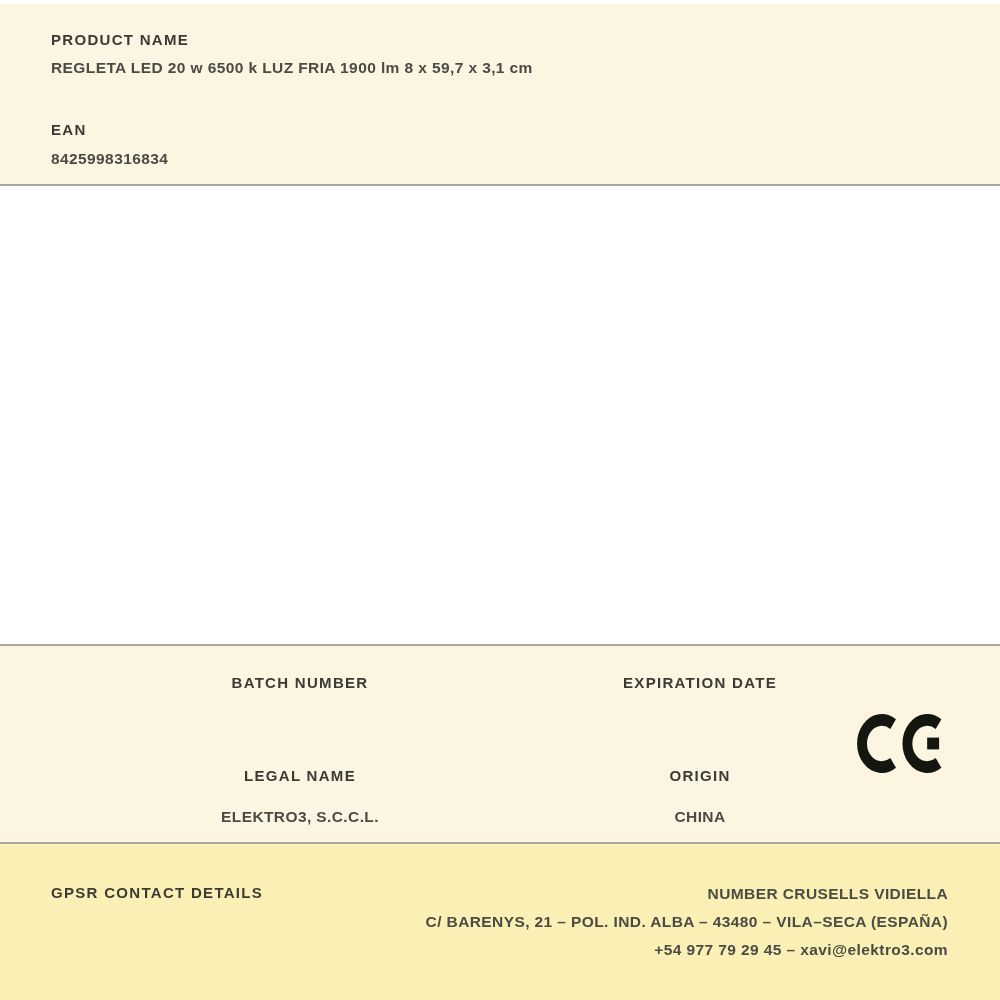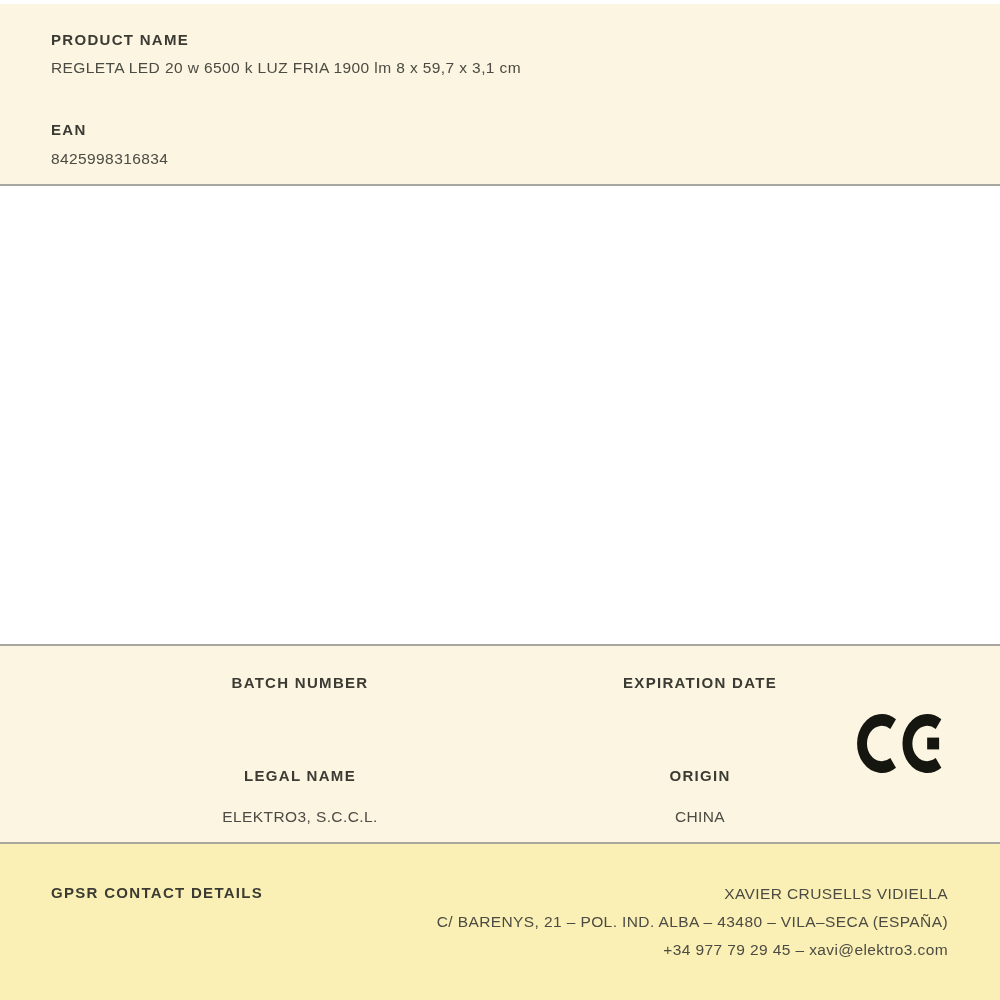--- a/index.html
+++ b/index.html
@@ -35,21 +35,21 @@
   .divider-3 { top: 842px; }
 
   .h {
     font-weight: bold;
     font-size: 15px;
     letter-spacing: 1.3px;
     color: var(--heading);
     white-space: nowrap;
   }
   .v {
-    font-weight: normal;
+    font-weight: bold;
     font-size: 15.5px;
     letter-spacing: 0.4px;
     color: var(--body);
     white-space: nowrap;
   }
   .abs { position: absolute; }
 
   
   .product-name-label { top: 27px; left: 51px; }
   .product-name-value { top: 55px; left: 51px; }
@@ -139,19 +139,19 @@
       <path d="M 98.8 12.3 A 24 24 0 1 0 98.8 51.7" fill="none" stroke="currentColor" stroke-width="12"></path>
       <line x1="85" y1="32" x2="99.5" y2="32" stroke="currentColor" stroke-width="12"></line>
     </svg>
   </div>
 
   <div class="divider divider-3"></div>
 
   <div class="section section-gpsr">
     <div class="abs h gpsr-label">GPSR CONTACT DETAILS</div>
     <div class="gpsr-contact">
-      <span class="v">XAVIER CRUSELLS VIDIELLA</span>
+      <span class="v">NUMBER CRUSELLS VIDIELLA</span>
       <span class="v">C/ BARENYS, 21 – POL. IND. ALBA – 43480 – VILA–SECA (ESPAÑA)</span>
-      <span class="v">+34 977 79 29 45 – xavi@elektro3.com</span>
+      <span class="v">+54 977 79 29 45 – xavi@elektro3.com</span>
     </div>
   </div>
 
 </div>
 
 </body></html>

